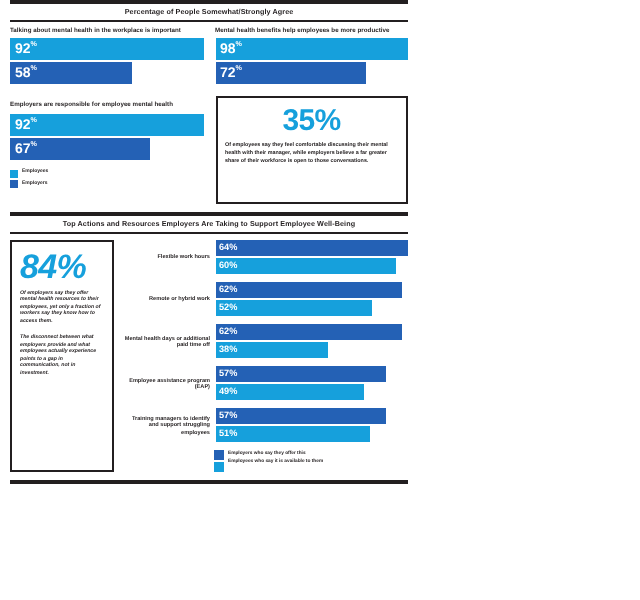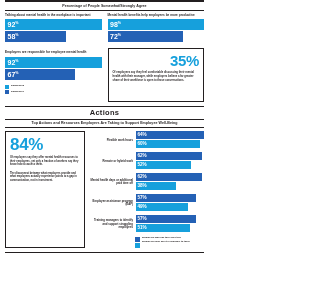--- a/index.html
+++ b/index.html
@@ -58,30 +58,29 @@
   
   .callout{
     border:0.8px solid #231f20;
     box-sizing:border-box;
     padding:4px 4px 4px;
     text-align:center;
   }
   .callout .big{
     color:#16a0dc;font-size:15px;font-weight:bold;line-height:1;
     letter-spacing:-.3px;
-    text-align:right;
   }
   .callout p{
     margin:3px 0 0;font-size:2.7px;line-height:1.35;
     text-align:left;font-weight:bold;
   }
 
   
   .pair-wrap{display:flex;gap:4px;margin-top:3px;}
-  .callout-left{width:80px;flex:none;}
+  .callout-left{width:52px;flex:none;font-style:italic;}
   .callout-left .big{font-size:17px;text-align:left;}
   .callout-left{text-align:left;}
   .callout-left p{font-size:2.6px;}
 
   .pairs{flex:1;min-width:0;}
   .pair{display:flex;align-items:center;margin-bottom:3px;}
   .pair-label{
     width:44px;flex:none;text-align:right;padding-right:2.5px;
     font-size:2.8px;font-weight:bold;line-height:1.2;
   }
@@ -166,21 +165,20 @@
       <div class="callout" style="margin-top:6px;height:54px">
         <div class="big">35%</div>
         <p>Of employees say they feel comfortable discussing their mental health with their manager, while employers believe a far greater share of their workforce is open to those conversations.</p>
       </div>
 
     </div>
   </div>
 
   <div class="sec-head" style="margin-top:4px">
     <div class="rule"></div>
-    <div class="sec-title">Actions</div>
     <div class="rule"></div>
     <div class="sec-sub">Top Actions and Resources Employers Are Taking to Support Employee Well-Being</div>
     <div class="rule"></div>
   </div>
 
   <div class="pair-wrap">
 
     <div class="callout callout-left">
       <div class="big">84%</div>
       <p>Of employers say they offer mental health resources to their employees, yet only a fraction of workers say they know how to access them.</p>

